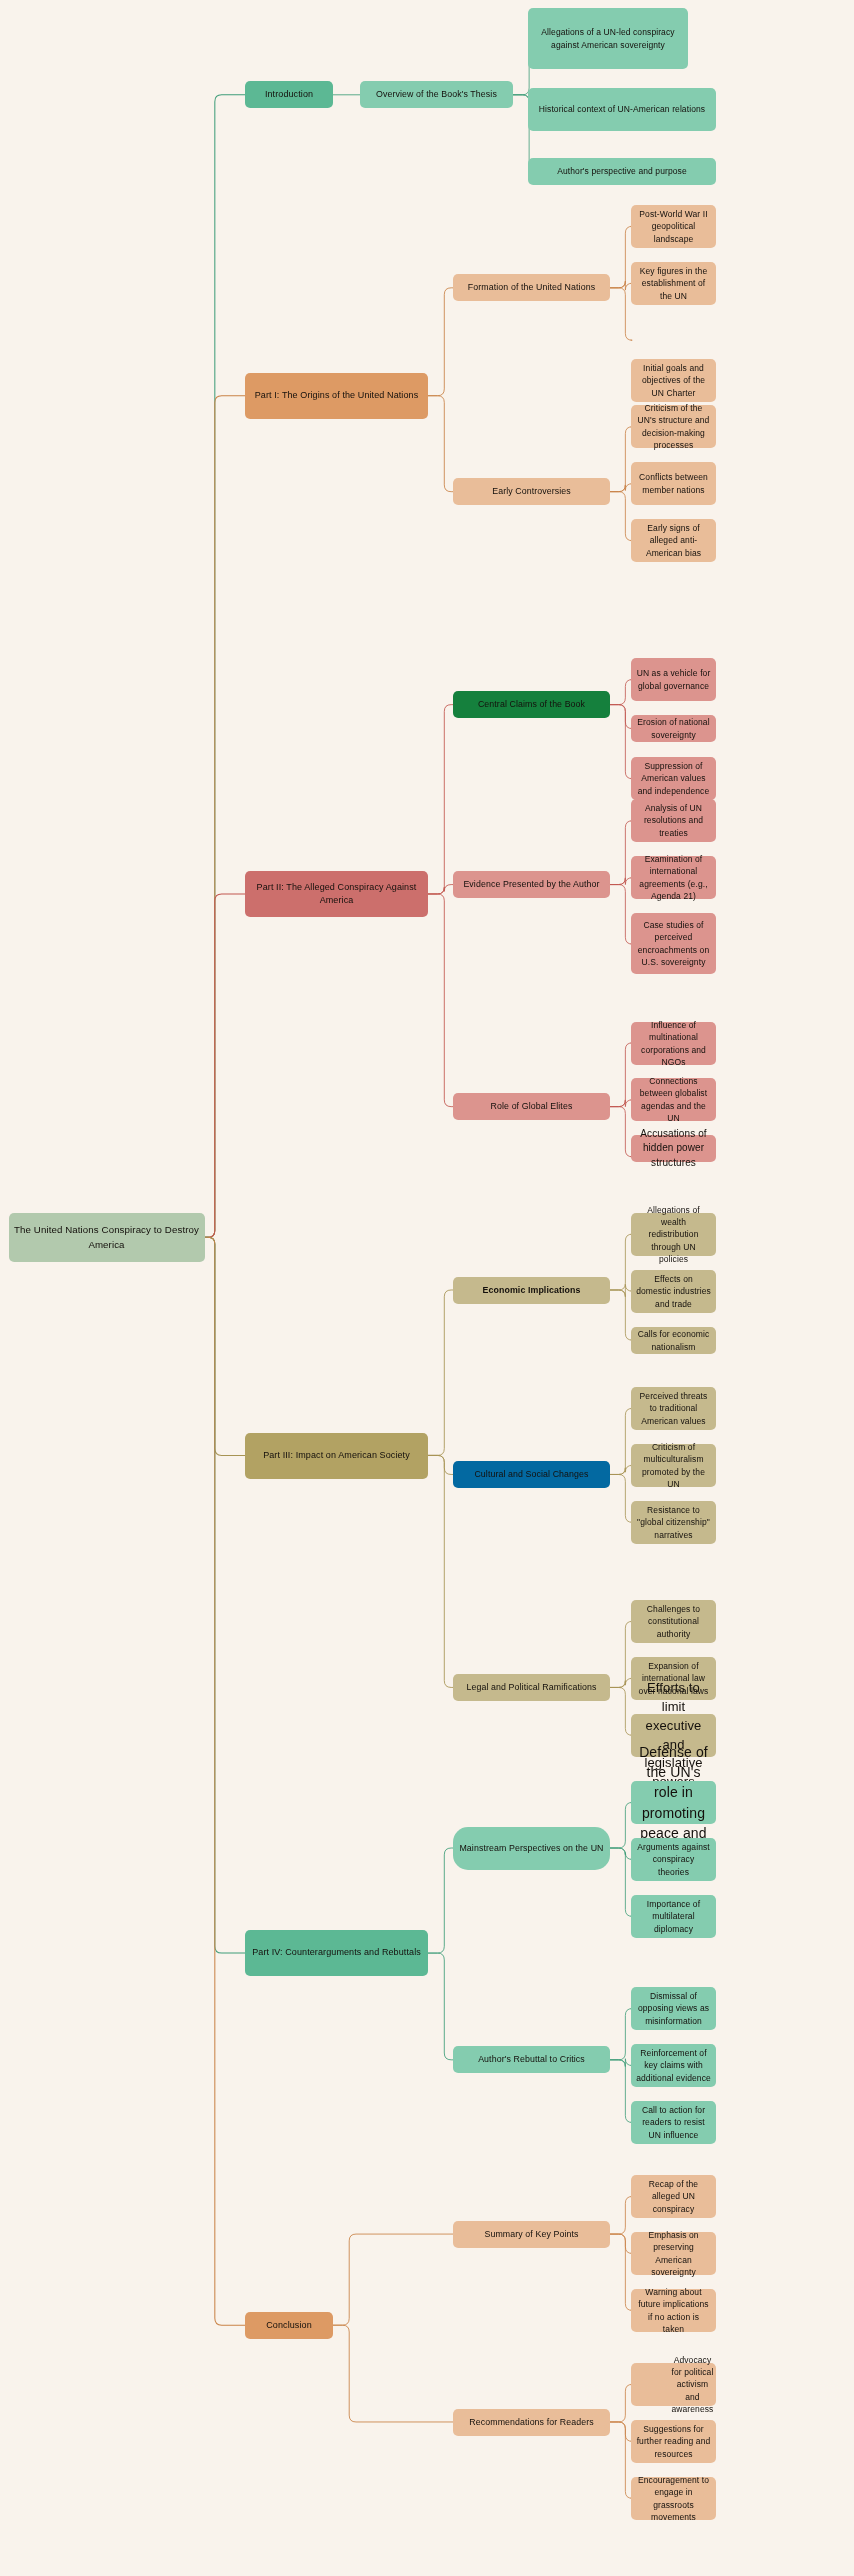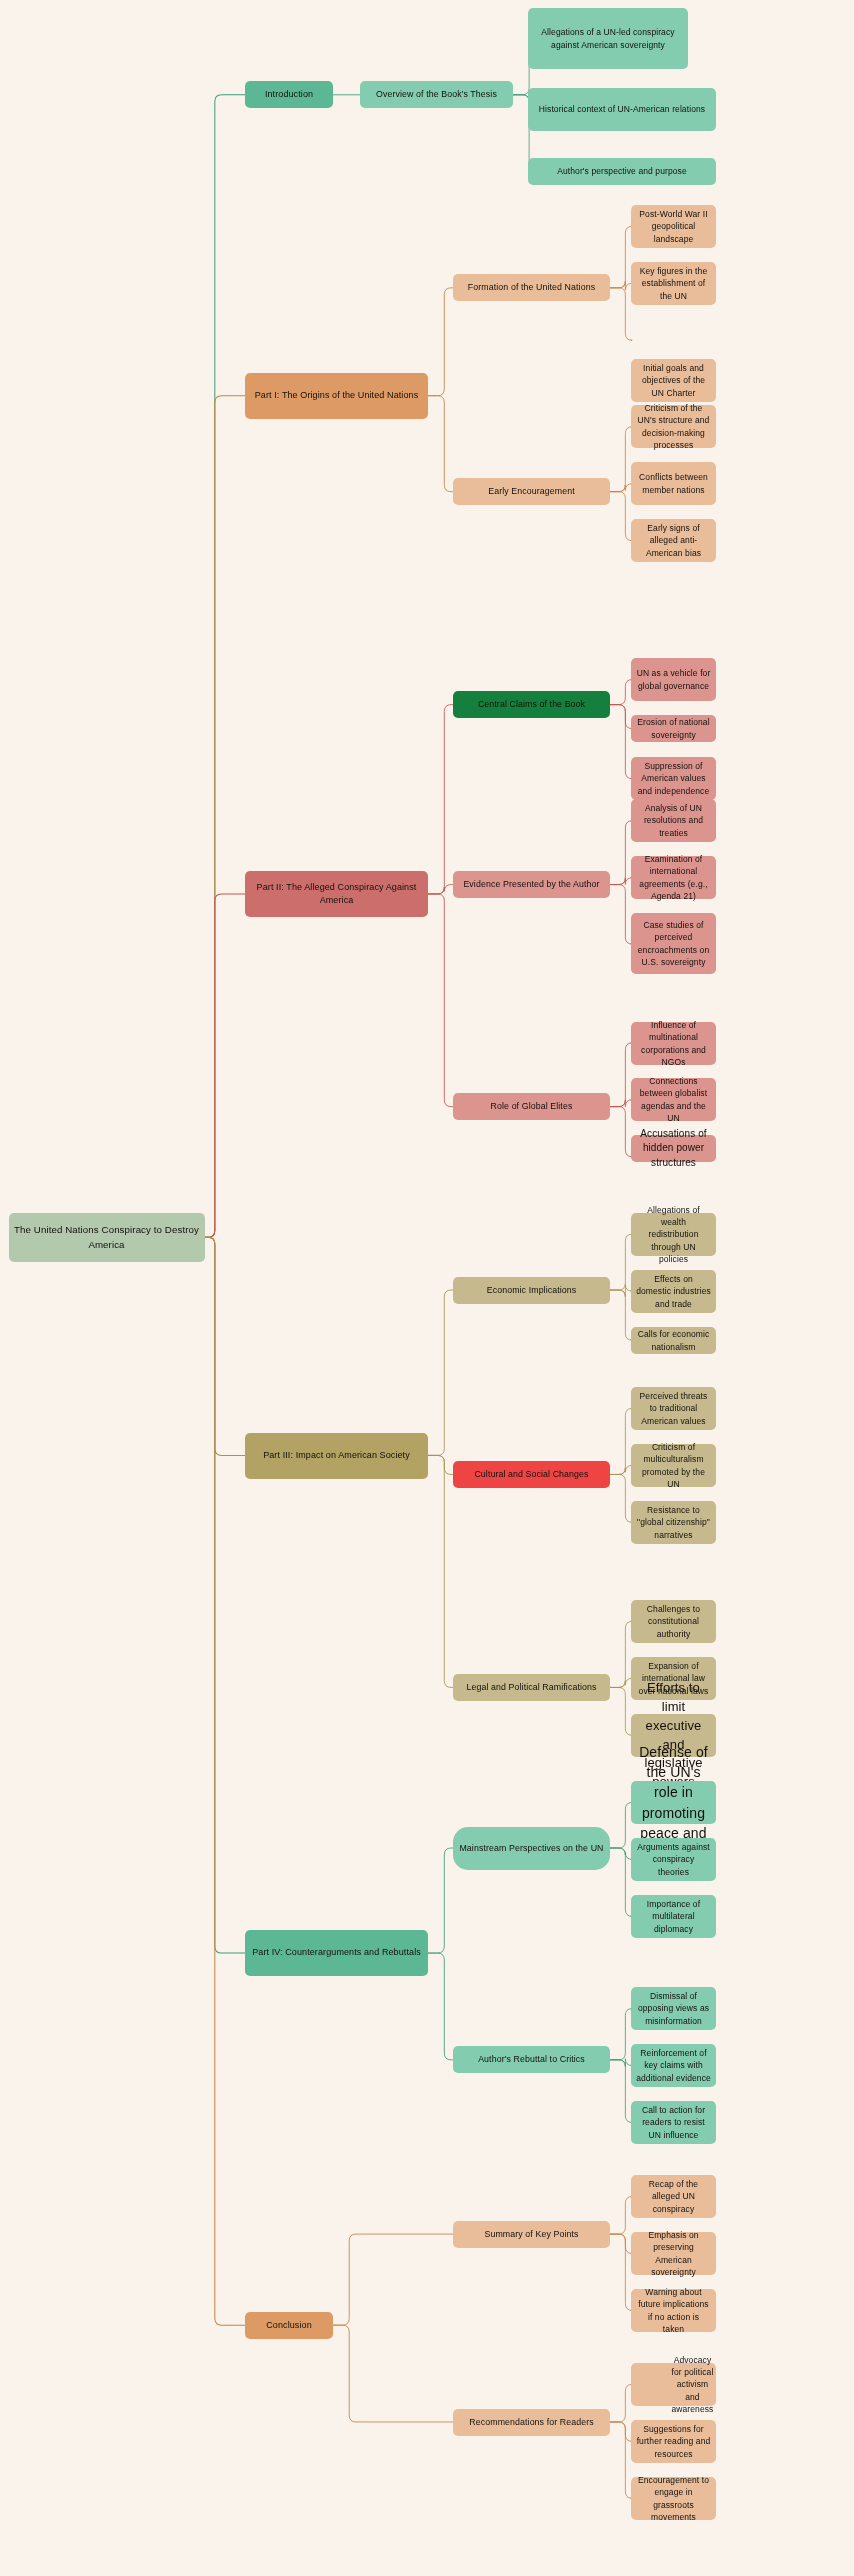--- a/index.html
+++ b/index.html
@@ -98,43 +98,43 @@
     <div class="node lvl1" style="left: 245px; top: 81px; width: 88px; height: 27px; background: rgb(92, 184, 148); font-size: 9px;">Introduction</div>
     <div class="node lvl2" style="left: 360px; top: 81px; width: 153px; height: 27px; background: rgb(132, 204, 175); font-size: 8.8px;">Overview of the Book's Thesis</div>
     <div class="node lvl3" style="left: 528px; top: 8px; width: 160px; height: 61px; background: rgb(132, 204, 175); font-size: 8.5px;">Allegations of a UN-led conspiracy against American sovereignty</div>
     <div class="node lvl3" style="left: 528px; top: 88px; width: 188px; height: 43px; background: rgb(132, 204, 175); font-size: 8.5px;">Historical context of UN-American relations</div>
     <div class="node lvl3" style="left: 528px; top: 158px; width: 188px; height: 27px; background: rgb(132, 204, 175); font-size: 8.5px;">Author's perspective and purpose</div>
     <div class="node lvl1" style="left: 245px; top: 373px; width: 183px; height: 46px; background: rgb(221, 154, 100); font-size: 9px;">Part I: The Origins of the United Nations</div>
     <div class="node lvl2" style="left: 453px; top: 274px; width: 157px; height: 27px; background: rgb(233, 189, 153); font-size: 8.8px;">Formation of the United Nations</div>
     <div class="node lvl3" style="left: 631px; top: 205px; width: 85px; height: 43px; background: rgb(233, 189, 153); font-size: 8.5px;">Post-World War II geopolitical landscape</div>
     <div class="node lvl3" style="left: 631px; top: 262px; width: 85px; height: 43px; background: rgb(233, 189, 153); font-size: 8.5px;">Key figures in the establishment of the UN</div>
     <div class="node lvl3" style="left: 631px; top: 319px; width: 85px; height: 43px; background: rgb(233, 189, 153); font-size: 8.5px; margin-top: 40px;">Initial goals and objectives of the UN Charter</div>
-    <div class="node lvl2" style="left: 453px; top: 478px; width: 157px; height: 27px; background: rgb(233, 189, 153); font-size: 8.8px;">Early Encouragement</div>
+    <div class="node lvl2" style="left: 453px; top: 478px; width: 157px; height: 27px; background: rgb(233, 189, 153); font-size: 8.8px;">Early Controversies</div>
     <div class="node lvl3" style="left: 631px; top: 405px; width: 85px; height: 43px; background: rgb(233, 189, 153); font-size: 8.5px;">Criticism of the UN's structure and decision-making processes</div>
     <div class="node lvl3" style="left: 631px; top: 462px; width: 85px; height: 43px; background: rgb(233, 189, 153); font-size: 8.5px;">Conflicts between member nations</div>
     <div class="node lvl3" style="left: 631px; top: 519px; width: 85px; height: 43px; background: rgb(233, 189, 153); font-size: 8.5px;">Early signs of alleged anti-American bias</div>
     <div class="node lvl1" style="left: 245px; top: 871px; width: 183px; height: 46px; background: rgb(204, 111, 108); font-size: 9px;">Part II: The Alleged Conspiracy Against America</div>
     <div class="node lvl2" style="left: 453px; top: 691px; width: 157px; height: 27px; background: #15803d; font-size: 8.8px;">Central Claims of the Book</div>
     <div class="node lvl3" style="left: 631px; top: 658px; width: 85px; height: 43px; background: rgb(220, 148, 142); font-size: 8.5px;">UN as a vehicle for global governance</div>
     <div class="node lvl3" style="left: 631px; top: 715px; width: 85px; height: 27px; background: rgb(220, 148, 142); font-size: 8.5px;">Erosion of national sovereignty</div>
     <div class="node lvl3" style="left: 631px; top: 757px; width: 85px; height: 43px; background: rgb(220, 148, 142); font-size: 8.5px;">Suppression of American values and independence</div>
     <div class="node lvl2" style="left: 453px; top: 871px; width: 157px; height: 27px; background: rgb(220, 148, 142); font-size: 8.8px;">Evidence Presented by the Author</div>
     <div class="node lvl3" style="left: 631px; top: 799px; width: 85px; height: 43px; background: rgb(220, 148, 142); font-size: 8.5px;">Analysis of UN resolutions and treaties</div>
     <div class="node lvl3" style="left: 631px; top: 856px; width: 85px; height: 43px; background: rgb(220, 148, 142); font-size: 8.5px;">Examination of international agreements (e.g., Agenda 21)</div>
     <div class="node lvl3" style="left: 631px; top: 913px; width: 85px; height: 61px; background: rgb(220, 148, 142); font-size: 8.5px;">Case studies of perceived encroachments on U.S. sovereignty</div>
     <div class="node lvl2" style="left: 453px; top: 1093px; width: 157px; height: 27px; background: rgb(220, 148, 142); font-size: 8.8px;">Role of Global Elites</div>
     <div class="node lvl3" style="left: 631px; top: 1022px; width: 85px; height: 43px; background: rgb(220, 148, 142); font-size: 8.5px;">Influence of multinational corporations and NGOs</div>
     <div class="node lvl3" style="left: 631px; top: 1078px; width: 85px; height: 43px; background: rgb(220, 148, 142); font-size: 8.5px;">Connections between globalist agendas and the UN</div>
     <div class="node lvl3" style="left: 631px; top: 1135px; width: 85px; height: 27px; background: rgb(220, 148, 142); font-size: 10px;">Accusations of hidden power structures</div>
     <div class="node lvl1" style="left: 245px; top: 1433px; width: 183px; height: 46px; background: rgb(178, 162, 99); font-size: 9px;">Part III: Impact on American Society</div>
-    <div class="node lvl2" style="left: 453px; top: 1277px; width: 157px; height: 27px; background: rgb(197, 185, 141); font-size: 8.8px;">Economic Implications</div>
+    <div class="node lvl2" style="left: 453px; top: 1277px; width: 157px; height: 27px; background: rgb(197, 185, 141); font-size: 8.8px; font-weight: bold;">Economic Implications</div>
     <div class="node lvl3" style="left: 631px; top: 1213px; width: 85px; height: 43px; background: rgb(197, 185, 141); font-size: 8.5px;">Allegations of wealth redistribution through UN policies</div>
     <div class="node lvl3" style="left: 631px; top: 1270px; width: 85px; height: 43px; background: rgb(197, 185, 141); font-size: 8.5px;">Effects on domestic industries and trade</div>
     <div class="node lvl3" style="left: 631px; top: 1327px; width: 85px; height: 27px; background: rgb(197, 185, 141); font-size: 8.5px;">Calls for economic nationalism</div>
-    <div class="node lvl2" style="left: 453px; top: 1461px; width: 157px; height: 27px; background: #ef4444; font-size: 8.8px;">Cultural and Social Changes</div>
+    <div class="node lvl2" style="left: 453px; top: 1461px; width: 157px; height: 27px; background: #0369a1; font-size: 8.8px;">Cultural and Social Changes</div>
     <div class="node lvl3" style="left: 631px; top: 1387px; width: 85px; height: 43px; background: rgb(197, 185, 141); font-size: 8.5px;">Perceived threats to traditional American values</div>
     <div class="node lvl3" style="left: 631px; top: 1444px; width: 85px; height: 43px; background: rgb(197, 185, 141); font-size: 8.5px;">Criticism of multiculturalism promoted by the UN</div>
     <div class="node lvl3" style="left: 631px; top: 1501px; width: 85px; height: 43px; background: rgb(197, 185, 141); font-size: 8.5px;">Resistance to "global citizenship" narratives</div>
     <div class="node lvl2" style="left: 453px; top: 1674px; width: 157px; height: 27px; background: rgb(197, 185, 141); font-size: 8.8px;">Legal and Political Ramifications</div>
     <div class="node lvl3" style="left: 631px; top: 1600px; width: 85px; height: 43px; background: rgb(197, 185, 141); font-size: 8.5px;">Challenges to constitutional authority</div>
     <div class="node lvl3" style="left: 631px; top: 1657px; width: 85px; height: 43px; background: rgb(197, 185, 141); font-size: 8.5px;">Expansion of international law over national laws</div>
     <div class="node lvl3" style="left: 631px; top: 1714px; width: 85px; height: 43px; background: rgb(197, 185, 141); font-size: 13px;">Efforts to limit executive and legislative powers</div>
     <div class="node lvl1" style="left: 245px; top: 1930px; width: 183px; height: 46px; background: rgb(92, 184, 148); font-size: 9px;">Part IV: Counterarguments and Rebuttals</div>
     <div class="node lvl2" style="left: 453px; top: 1827px; width: 157px; height: 43px; background: rgb(132, 204, 175); font-size: 8.8px; border-radius: 15px;">Mainstream Perspectives on the UN</div>
     <div class="node lvl3" style="left: 631px; top: 1781px; width: 85px; height: 43px; background: rgb(132, 204, 175); font-size: 14px;">Defense of the UN's role in promoting peace and cooperation</div>

